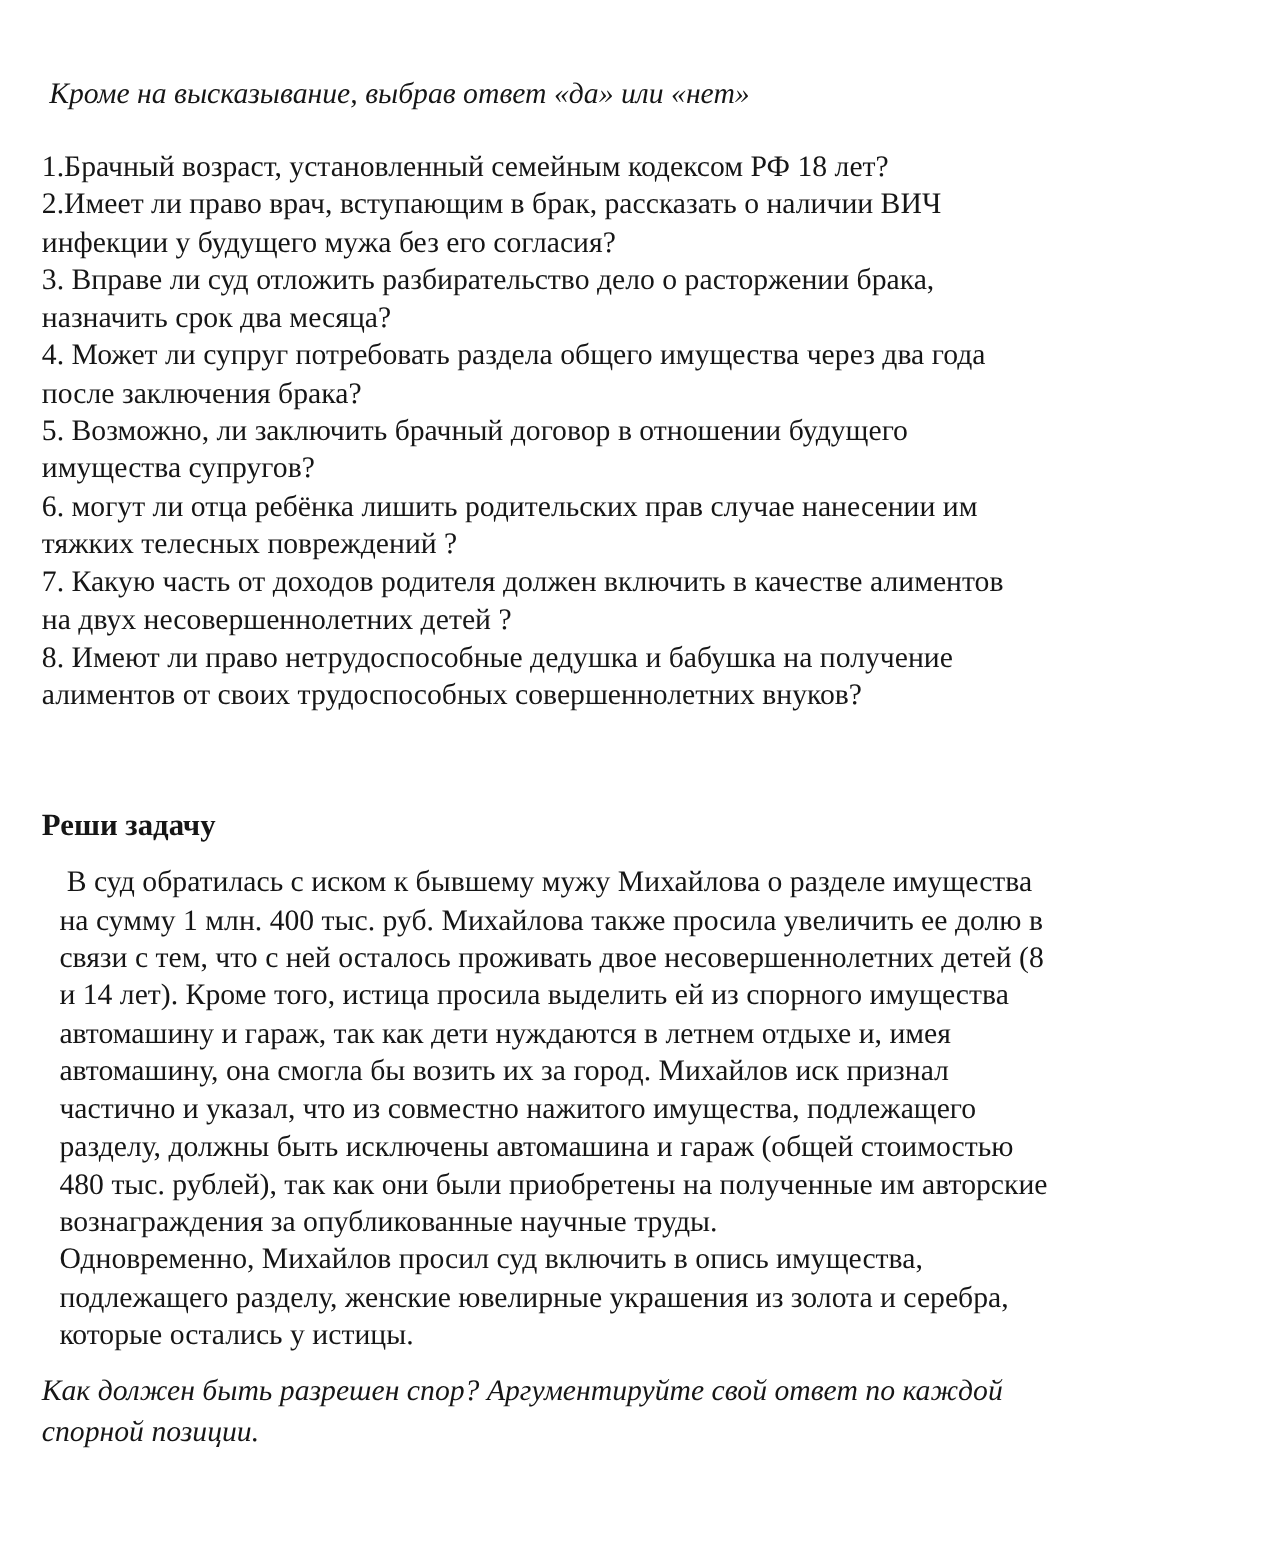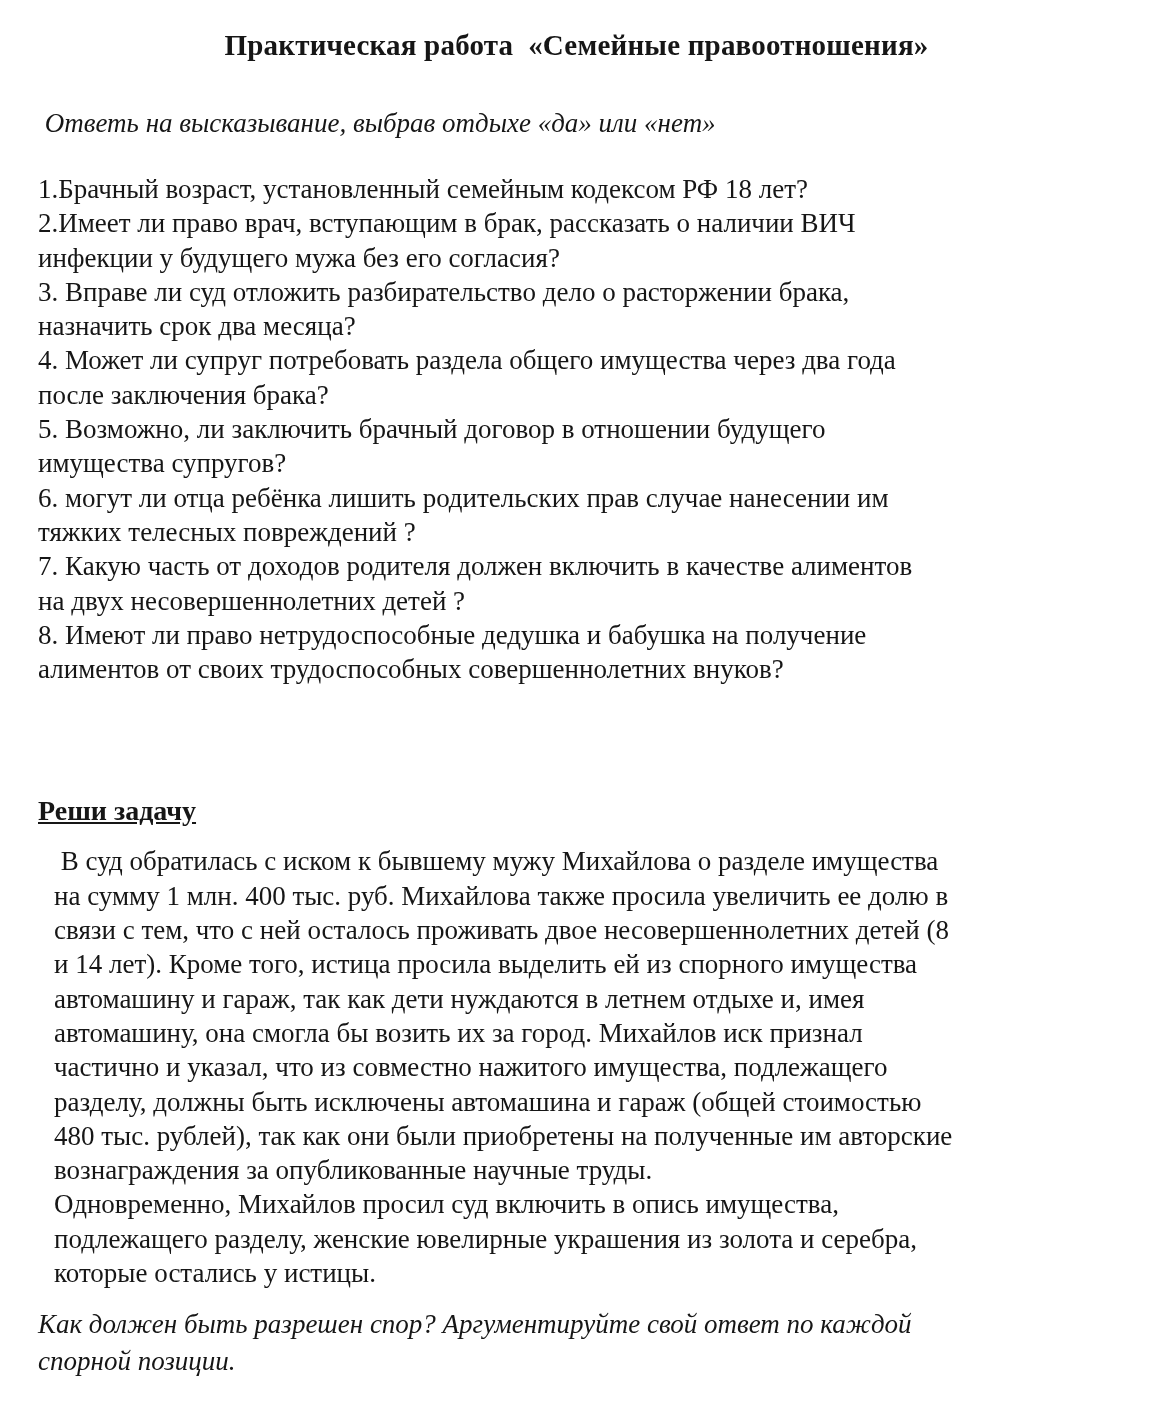--- a/index.html
+++ b/index.html
@@ -34,48 +34,46 @@
     line-height: 34px;
     white-space: pre-wrap;
   }
   .questions {
     margin: 32px 0 7px 0;
     font-size: 27px;
     line-height: 34.3px;
     white-space: pre-wrap;
   }
   .task-heading {
-    margin: 108px 0 0 0;
+    margin: 86px 0 0 0;
     font-size: 28px;
     font-weight: bold;
     line-height: 34px;
     white-space: pre-wrap;
-    text-decoration: underline;
   }
   .task-body {
     margin: 16px;
     font-size: 27px;
     line-height: 34.3px;
     white-space: pre-wrap;
   }
   .task-question {
     margin: 2px 0 0 0;
     font-size: 27px;
     font-style: italic;
     line-height: 37px;
     white-space: pre-wrap;
   }
 </style>
 </head>
 <body>
 
 <div class="page">
-  <h1 class="doc-title">Практическая работа  «Семейные правоотношения»</h1>
 
-  <p class="doc-subtitle"> Ответь на высказывание, выбрав отдыхе «да» или «нет»</p>
+  <p class="doc-subtitle"> Кроме на высказывание, выбрав ответ «да» или «нет»</p>
 
   <div class="questions">1.Брачный возраст, установленный семейным кодексом РФ 18 лет?
 2.Имеет ли право врач, вступающим в брак, рассказать о наличии ВИЧ
 инфекции у будущего мужа без его согласия?
 3. Вправе ли суд отложить разбирательство дело о расторжении брака,
 назначить срок два месяца?
 4. Может ли супруг потребовать раздела общего имущества через два года
 после заключения брака?
 5. Возможно, ли заключить брачный договор в отношении будущего
 имущества супругов?

